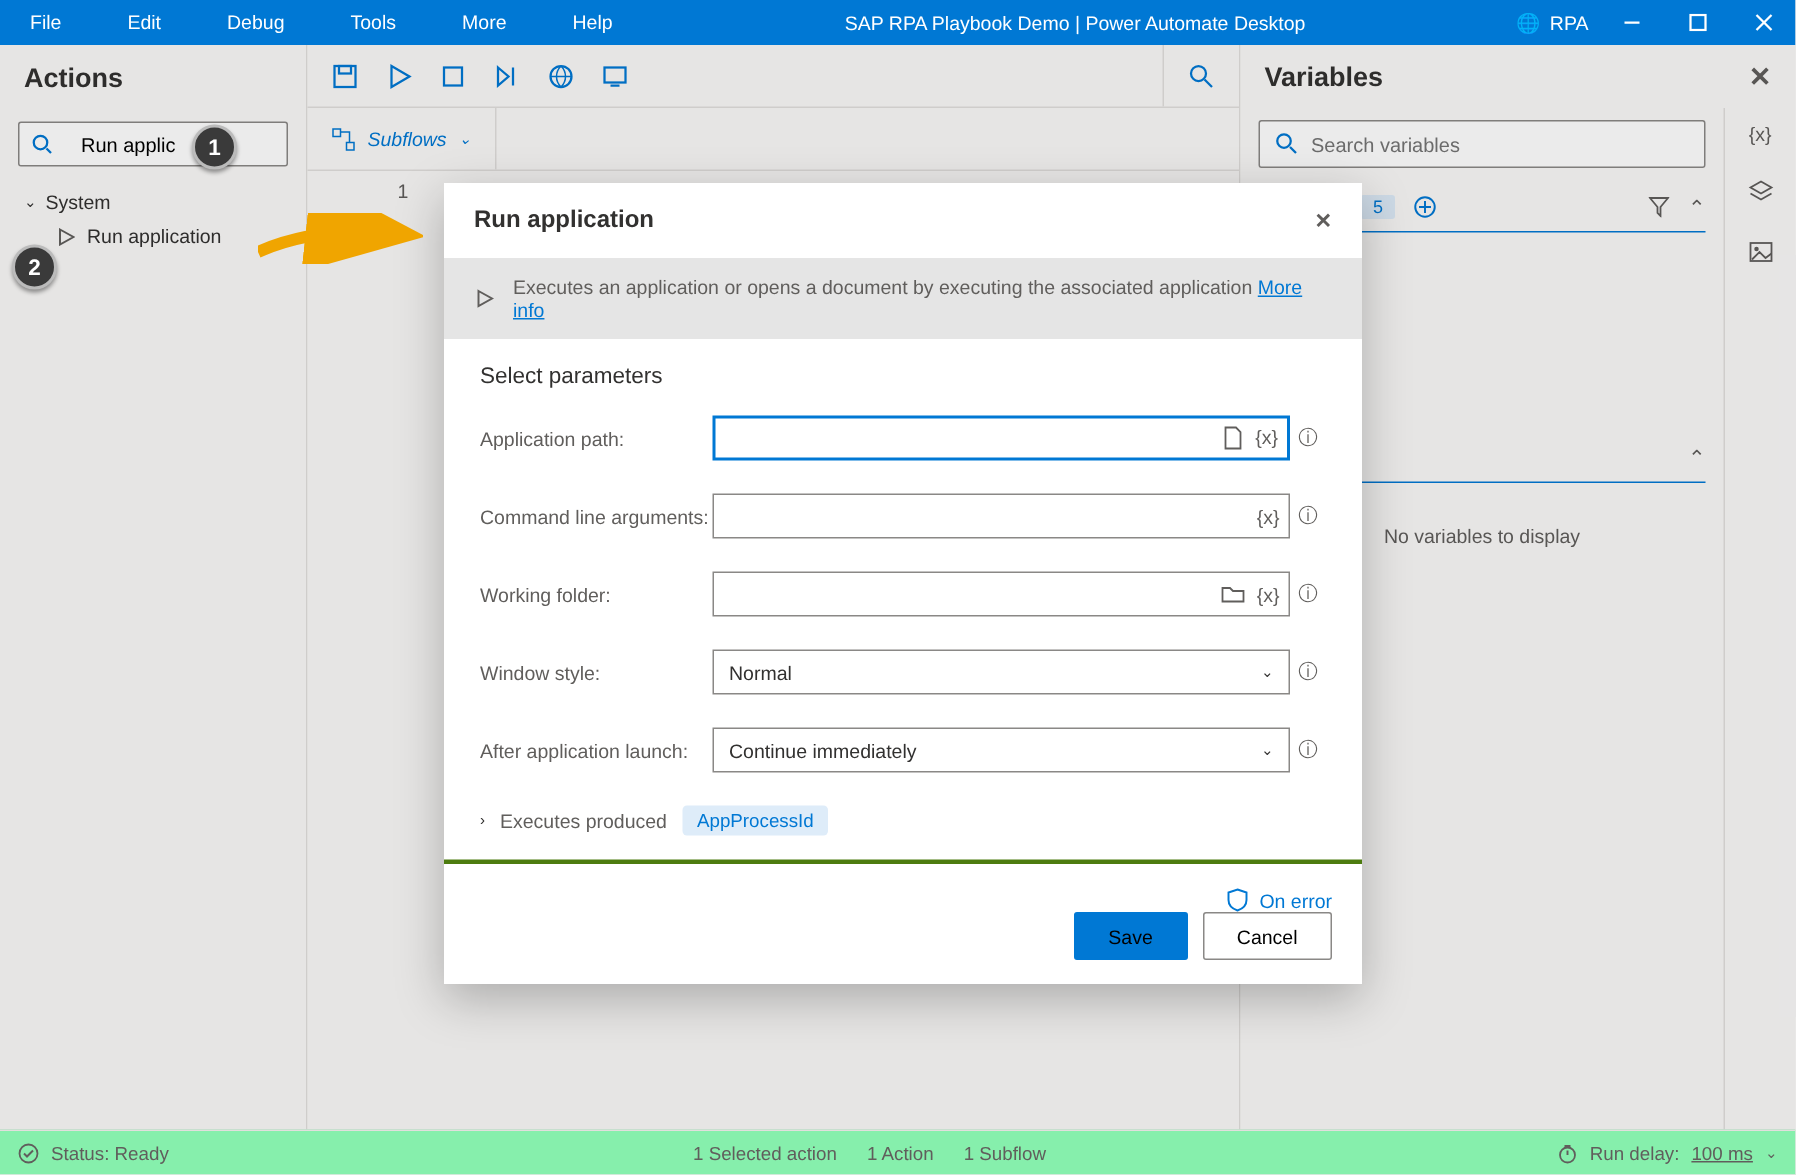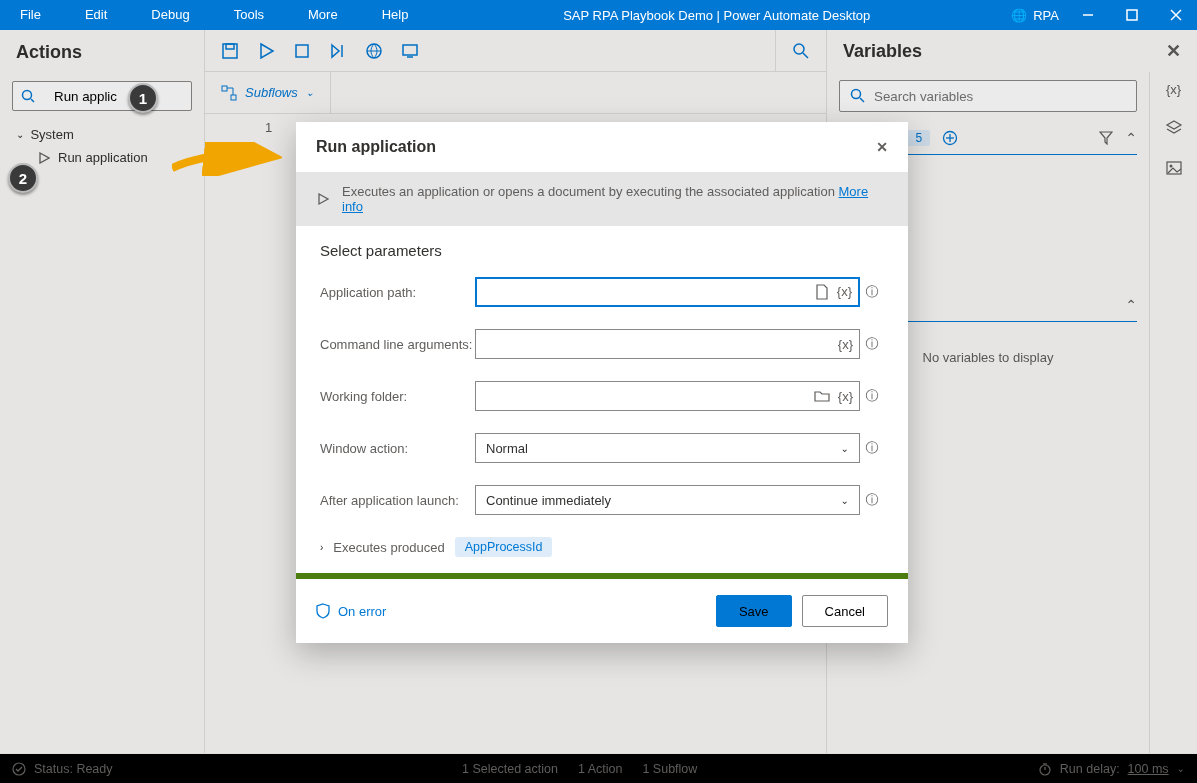--- a/index.html
+++ b/index.html
@@ -43,21 +43,21 @@
 .vars-body { display: flex; flex: 1; }
 .vars-content { flex: 1; padding: 8px 12px; }
 .vars-search { border: 1px solid #8a8886; height: 32px; display: flex; align-items: center; padding: 0 10px; gap: 8px; background: #fff; border-radius: 2px; }
 .vars-section-row { display: flex; align-items: center; gap: 12px; margin-top: 18px; border-bottom: 1px solid #0078d4; padding-bottom: 8px; }
 .count-pill { background: #deecf9; color: #0078d4; padding: 1px 8px; font-size: 12px; border-radius: 2px; }
 .vars-link { border: 1px solid #c8c6c4; color: #0078d4; font-size:12px; padding: 2px 6px; margin: 6px 0; display:inline-block; border-radius:2px; }
 .no-vars { text-align: center; color: #605e5c; padding: 28px 0; }
 .vars-flow-row { display: flex; align-items: center; justify-content: space-between; margin-top: 14px; border-bottom: 1px solid #0078d4; padding-bottom: 8px; }
 
 
-.status-bar { position: absolute; left: 0; right: 0; bottom: 0; height: 30px; background: #000000; border-top: 1px solid #e1dfdd; display: flex; align-items: center; padding: 0 12px; gap: 24px; color: #605e5c; font-size: 12.5px; }
+.status-bar { position: absolute; left: 0; right: 0; bottom: 0; height: 30px; background: #86efac; border-top: 1px solid #e1dfdd; display: flex; align-items: center; padding: 0 12px; gap: 24px; color: #605e5c; font-size: 12.5px; }
 .status-left { display: flex; align-items: center; gap: 8px; }
 .status-center { position: absolute; left: 50%; transform: translateX(-58%); display: flex; gap: 20px; }
 .status-right { margin-left: auto; display: flex; align-items: center; gap: 8px; }
 
 
 .overlay { position: absolute; inset: 30px 0 30px 0; background: rgba(0,0,0,0.08); }
 .modal { position: absolute; left: 296px; top: 122px; width: 612px; background: #fff; box-shadow: 0 10px 30px rgba(0,0,0,0.25); display: flex; flex-direction: column; }
 .modal-head { display: flex; align-items: center; padding: 16px 20px; font-size: 16px; font-weight: 600; }
 .modal-head .mx { margin-left: auto; cursor: pointer; color: #605e5c; font-size: 14px; }
 .modal-desc { background: #e5e5e5; padding: 12px 20px; display: flex; gap: 12px; align-items: center; color: #605e5c; font-size: 13px; }
@@ -67,21 +67,21 @@
 .field-row { display: flex; align-items: center; margin-bottom: 22px; }
 .field-label { width: 155px; color: #605e5c; font-size: 13px; }
 .field-input { flex: 1; height: 30px; border: 1px solid #8a8886; display: flex; align-items: center; padding: 0 6px; gap: 0; }
 .field-input.focused { border: 2px solid #0078d4; }
 .field-input input { border: none; outline: none; flex: 1; height: 100%; font-size: 13px; background: transparent; }
 .field-icons { display: flex; gap: 8px; color: #605e5c; }
 .info-icon { width: 24px; text-align: center; color: #605e5c; }
 .field-select { flex: 1; height: 30px; border: 1px solid #8a8886; display: flex; align-items: center; justify-content: space-between; padding: 12px 10px; }
 .vars-produced { display: flex; align-items: center; gap: 10px; margin-top: 6px; margin-bottom: 6px; }
 .pill { background: #deecf9; color: #0078d4; padding: 3px 10px; border-radius: 3px; font-size: 12.5px; }
-.modal-footer { border-top: 6px solid #4d7c0f; padding: 16px 20px; display: flex; align-items: center; }
+.modal-footer { border-top: 3px solid #4d7c0f; padding: 16px 20px; display: flex; align-items: flex-end; flex-direction: column; }
 .on-error { color: #0078d4; display: flex; gap: 8px; align-items: center; font-size: 13px; }
 .btn { height: 32px; padding: 0 22px; border: 1px solid #8a8886; background: #fff; cursor: pointer; font-size: 13px; border-radius: 2px; }
 .btn.primary { background: #0078d4; color: #000000; border-color: #0078d4; margin-right: 10px; }
 
 
 .badge { position: absolute; width: 30px; height: 30px; border-radius: 50%; background: #3a3a3a; color: #fff; font-weight: 700; display: flex; align-items: center; justify-content: center; border: 2px solid #bbb; box-shadow: 0 2px 3px rgba(0,0,0,.4); z-index: 50; font-size: 15px; }
 .arrow { position: absolute; z-index: 49; }
 
 svg { display: block; }
 .toolbar-icon { width: 18px; height: 18px; cursor: pointer; }
@@ -374,21 +374,21 @@
                 <path d="M1 3 H6 L8 5 H15 V12 H1 Z" fill="none" stroke="#605e5c" stroke-width="1.2"></path>
               </svg>
             </span>
           <span>{x}</span>
         </div>
       </div>
       <div class="info-icon">ⓘ</div>
     </div>
 
     <div class="field-row">
-      <div class="field-label">Window action:</div>
+      <div class="field-label">Window style:</div>
       <div class="field-select">
         <span>Normal</span>
         <span class="chev">⌄</span>
       </div>
       <div class="info-icon">ⓘ</div>
     </div>
 
     <div class="field-row">
       <div class="field-label">After application launch:</div>
       <div class="field-select">

